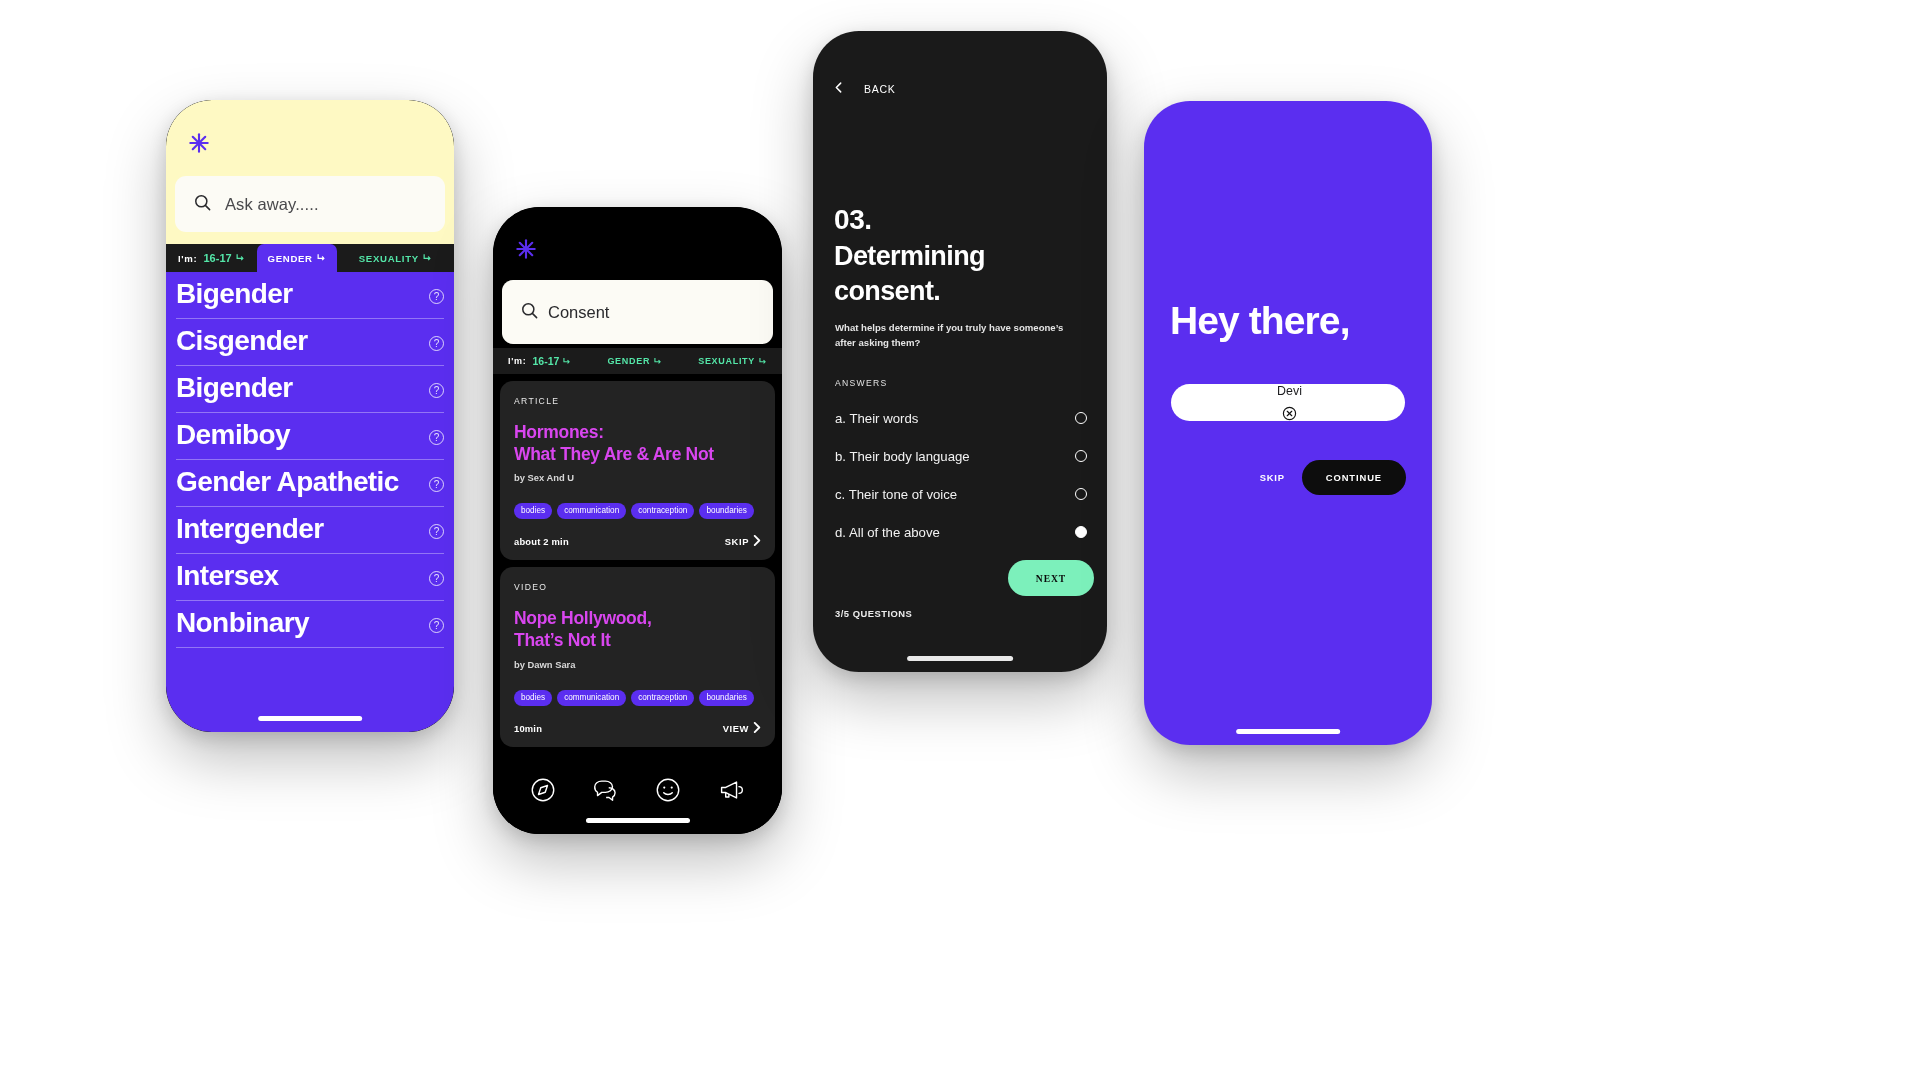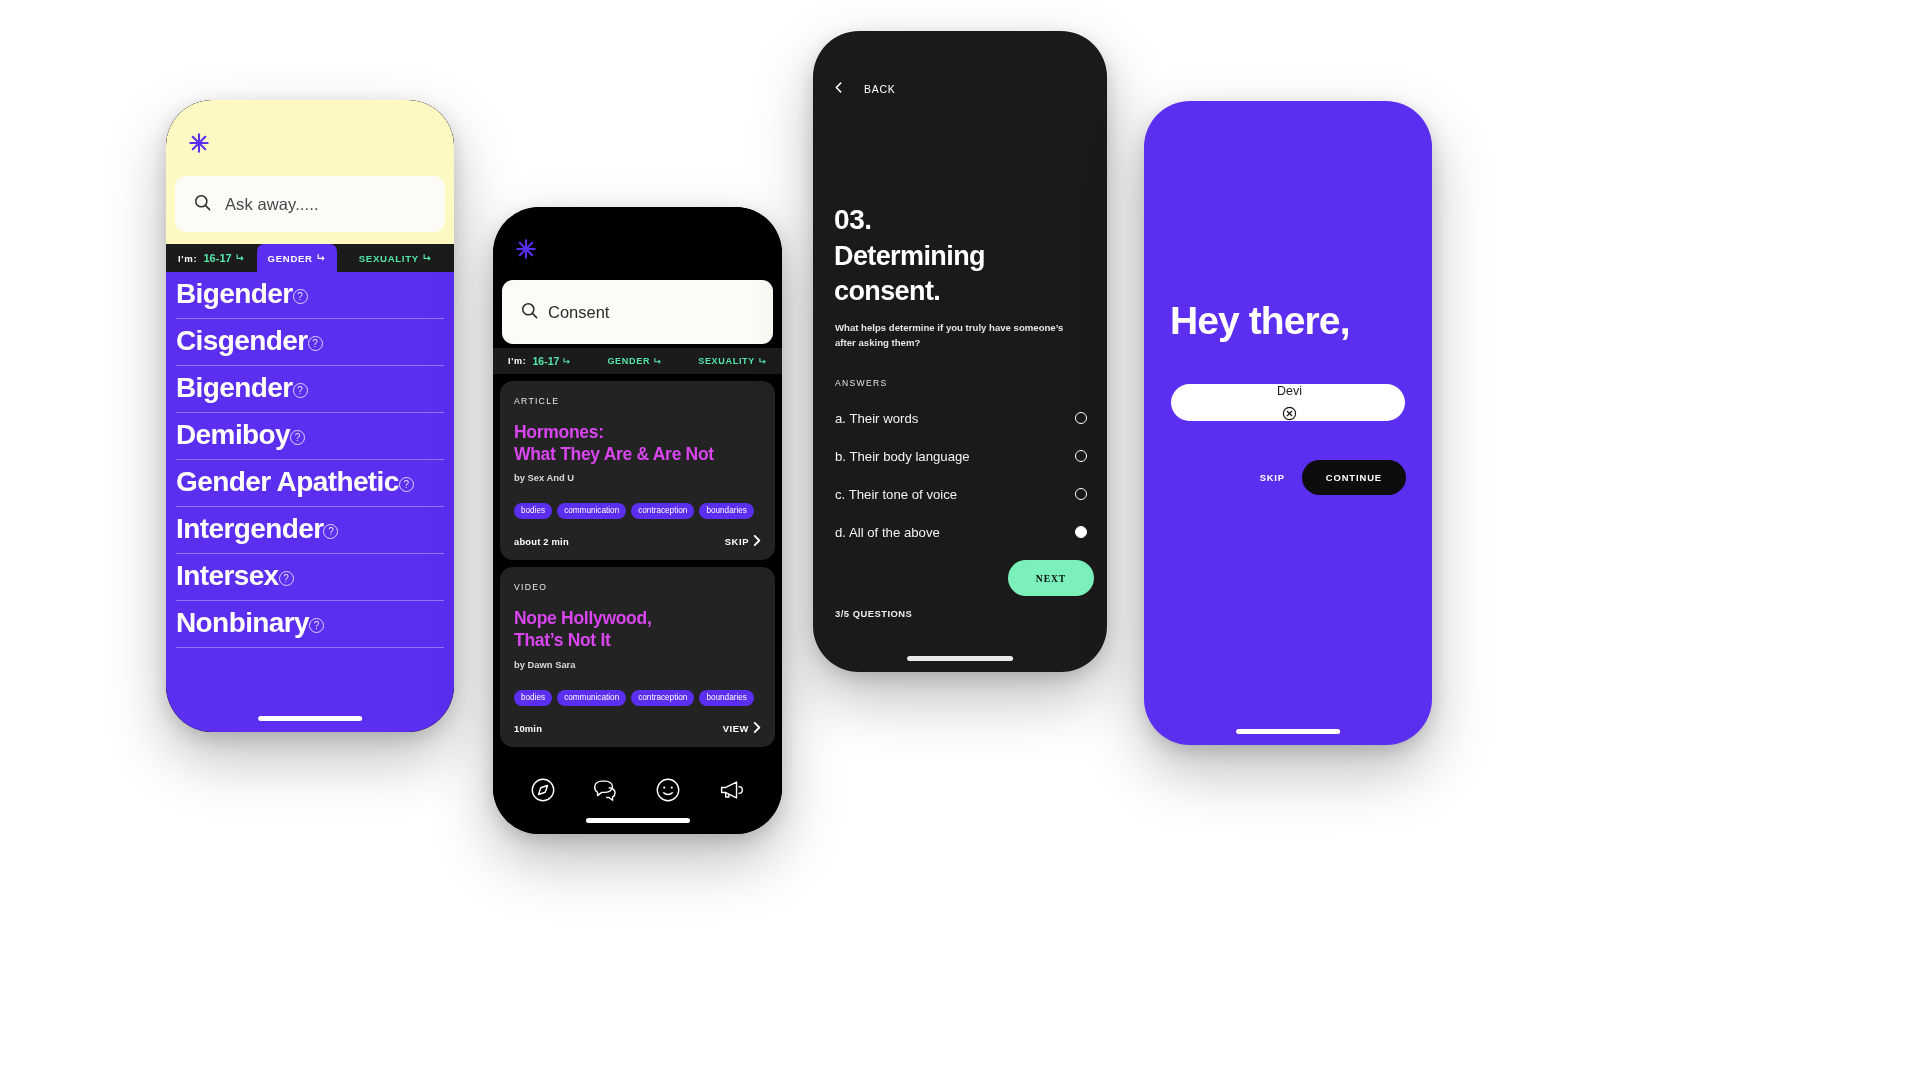--- a/index.html
+++ b/index.html
@@ -53,21 +53,21 @@
   #phone1 .tab.age { color: #fff; padding: 0 12px; font-size: 9.6px; }
   #phone1 .tab.age b { color: #54e6a8; margin-left: 3px; font-size: 11px; letter-spacing: 0; }
   #phone1 .tab.mid { background: #5b2ef0; color: #fff; flex: 0 0 80px; border-radius: 7px 7px 0 0; }
   #phone1 .tab.right { flex: 1; justify-content: center; }
   #phone1 .list {
     position: absolute; left: 0; right: 0; top: 172px; bottom: 0;
     background: #5b2ef0; padding: 0 10px; overflow: hidden;
   }
   #phone1 .litem {
     position: relative; border-bottom: 1px solid rgba(255,255,255,0.34);
-    padding: 7px 0 9px 0; display: flex; align-items: flex-end; 
+    padding: 7px 0 9px 0; display: flex; align-items: flex-end; justify-content: space-between;
   }
   #phone1 .litem .lname {
     color: #fff; font-size: 28px; font-weight: 700; line-height: 1.07; letter-spacing: -.6px;
   }
   #phone1 .qmark {
     flex: 0 0 auto; margin-bottom: 5px;
     width: 15px; height: 15px; border-radius: 50%;
     border: 1.2px solid rgba(255,255,255,0.78);
     color: rgba(255,255,255,0.85); font-size: 10px;
     display: flex; align-items: center; justify-content: center;

